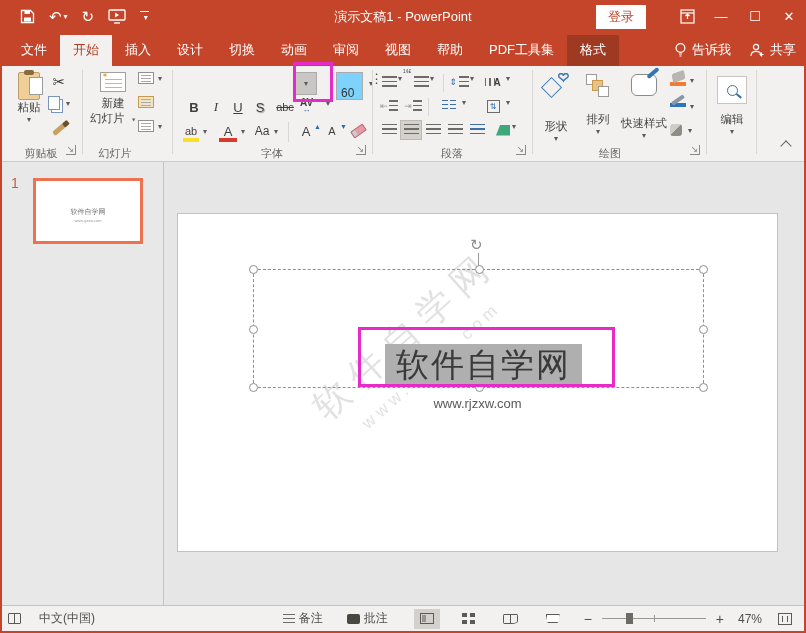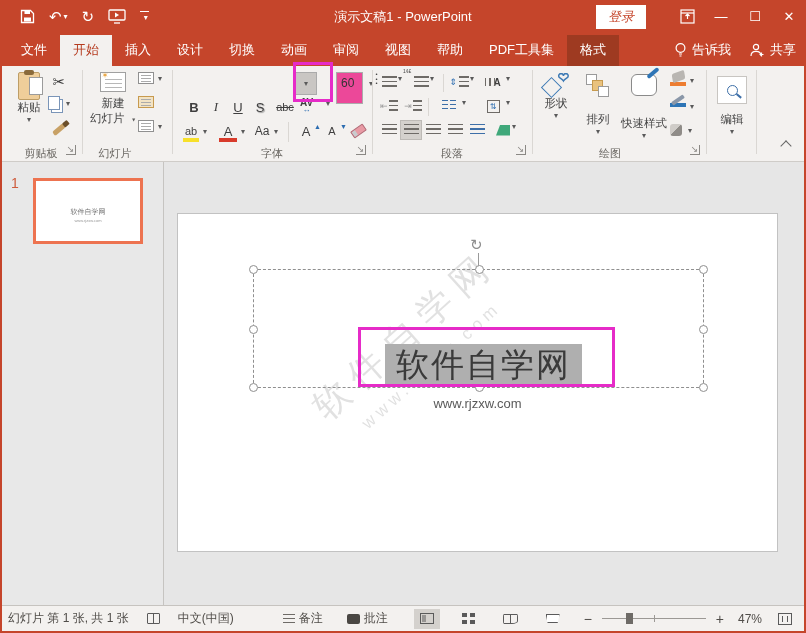--- a/index.html
+++ b/index.html
@@ -8,21 +8,21 @@
   .window { position:relative; width:806px; height:633px; background:#fff; overflow:hidden;
             --red:#C5452B; --reddark:#9E3A21; --ribbon:#F3F1EF; --magenta:#E62BC8; --orange:#ED7350; }
 
   
   .titlebar { position:absolute; left:0; top:0; width:806px; height:33px; background:var(--red);
               color:#fff; display:flex; align-items:center; }
   .qat { display:flex; align-items:center; gap:14px; margin-left:20px; }
   .qat .qbtn { display:flex; align-items:center; color:#fff; font-size:15px; cursor:default; }
   .qat .mini-dd { font-size:8px; margin-left:2px; }
   .win-title { position:absolute; left:0; right:0; text-align:center; font-size:13px; pointer-events:none; }
-  .tb-right { position:absolute; right:0; top:0; height:33px; display:flex; align-items:center;font-style:italic; }
+  .tb-right { position:absolute; right:0; top:0; height:33px; display:flex; align-items:center; }
   .login-btn { background:#fff; color:var(--red); font-size:13px; padding:3px 12px; margin-right:24px; }
   .winctl { width:34px; height:33px; display:flex; align-items:center; justify-content:center; color:#fff; font-size:13px; }
   .ribbon-opts svg, .qat svg { display:block; }
 
   
   .tabrow { position:absolute; left:0; top:33px; width:806px; height:33px; background:var(--red);
             display:flex; align-items:flex-end; color:#fff; font-size:13px; }
   .tab { padding:6px 13px 7px; cursor:default; white-space:nowrap; }
   .tab.active { background:var(--ribbon); color:#B53A1E; }
   .tab.context { background:var(--reddark); }
@@ -53,22 +53,22 @@
   .ic-slide::after { content:""; position:absolute; left:4px; right:3px; top:6px; height:9px;
       background:repeating-linear-gradient(#B8B8B8 0 1.5px, transparent 1.5px 4px); }
   .ic-smallslide { width:16px; height:12px; background:#fff; border:1px solid #909090; position:relative; }
   .ic-smallslide::after { content:""; position:absolute; left:2px; right:2px; top:2px; height:7px;
       background:repeating-linear-gradient(#ABABAB 0 1px, transparent 1px 3px); }
   
   .fontname-box { position:absolute; left:184px; top:6px; width:112px; height:23px; background:#fff;
       border:1px solid #ABABAB; font-size:12px; color:#333; padding:3px 4px; white-space:nowrap; overflow:hidden; }
   .fontname-dd { position:absolute; left:296px; top:6px; width:21px; height:23px; background:#C9C6C3;
       border:1px solid #ABABAB; border-left:none; display:flex; align-items:center; justify-content:center; }
-  .fontsize-box { position:absolute; left:336px; top:6px; width:27px; height:32px; background:#ec4899;
-      border:1px solid #ABABAB; font-size:12px; color:#333; padding:3px 4px; }
+  .fontsize-box { position:absolute; left:336px; top:6px; width:27px; height:23px; background:#7dd3fc;
+      border:1px solid #ABABAB; font-size:12px; color:#333; padding:13px 4px; }
   .fontsize-dd { position:absolute; left:363px; top:6px; width:16px; height:23px; display:flex; align-items:center; justify-content:center; }
   .fmt { font-size:13px; color:#3F3F3F; width:20px; height:20px; display:flex; align-items:center; justify-content:center; }
   .bar-under { position:relative; }
   .bar-under::after { content:""; position:absolute; left:1px; right:1px; bottom:-1px; height:4px; }
   .yellowbar::after { background:#F7E02A; }
   .redbar::after { background:#D83B2B; }
   .caret { font-size:7px; color:#2B6CB0; margin-left:-2px; margin-top:-10px; }
   .ic-eraser { width:15px; height:8px; background:#E89AA4; border:1px solid #B06A76; transform:rotate(-35deg); border-radius:1px;
       box-shadow:inset 4px 0 0 #C9CBCE; }
   
@@ -410,21 +410,21 @@
     </div>
     <div class="smallbtn" style="left:512px; top:56px;">
         <span class="dd">▾</span>
       </div>
     <div class="grouplabel" style="left:422px; width:60px;">段落</div>
     <div class="launcher" style="left:516px;">↘</div>
     <div class="vsep" style="left:532px;"></div>
 
     <div class="bigbtn" style="left:536px; top:8px; width:40px;">
       <span class="ic-shapes"></span>
-      <span style="margin-top:0">形状</span>
+      <span style="margin-top:23px">形状</span>
       <span class="dd">▾</span>
     </div>
     <div class="bigbtn" style="left:578px; top:8px; width:40px;">
       <span class="ic-arrange">
           <i></i>
           <i></i>
           <i></i>
         </span>
       <span style="margin-top:14px">排列</span>
       <span class="dd">▾</span>
@@ -502,21 +502,20 @@
 
         <div class="sel-text">软件自学网</div>
         <div class="hl-slide"></div>
         <div class="subtitle">www.rjzxw.com</div>
       </div>
     </div>
   </div>
 
   <div class="statusbar">
     <div class="sb-left">
-      <span>幻灯片 第 1 张, 共 1 张</span>
       <span class="ic-book"></span>
       <span>中文(中国)</span>
     </div>
     <div class="sb-right">
       <span style="display:flex;align-items:center;gap:4px;">
         <span class="ic-notes"></span>
         <span>备注</span>
       </span>
       <span style="display:flex;align-items:center;gap:4px;margin-left:14px;">
         <span class="ic-comment"></span>

